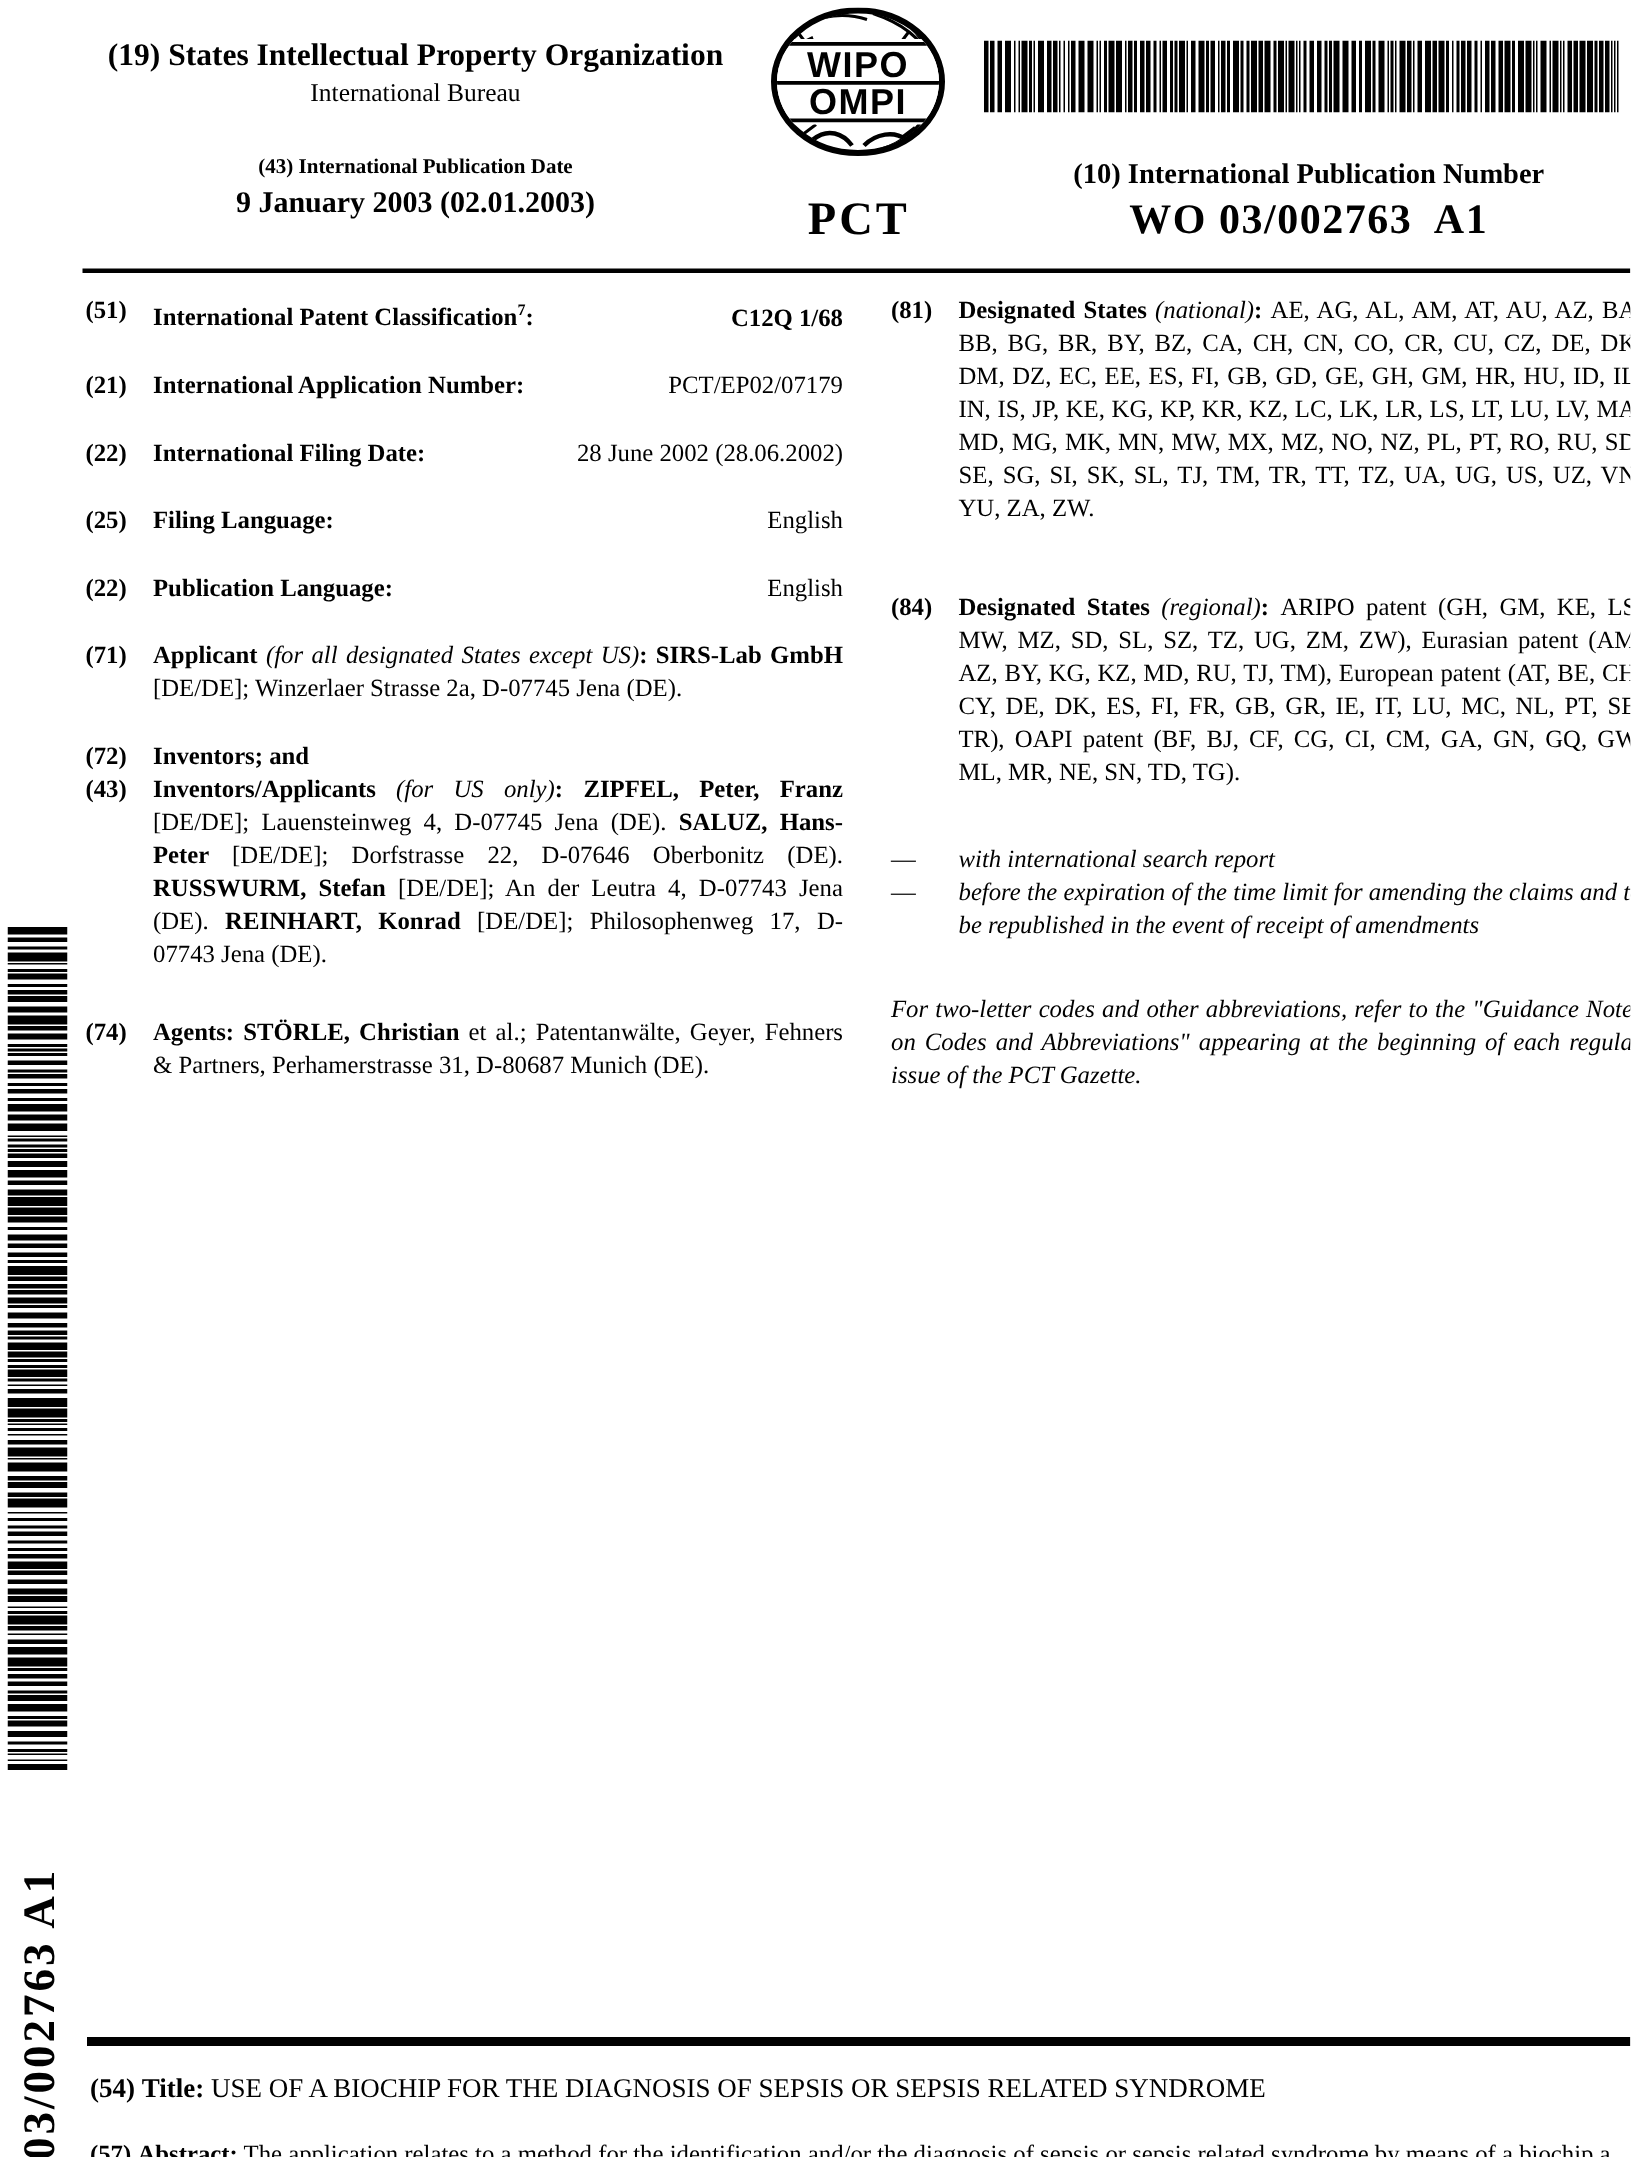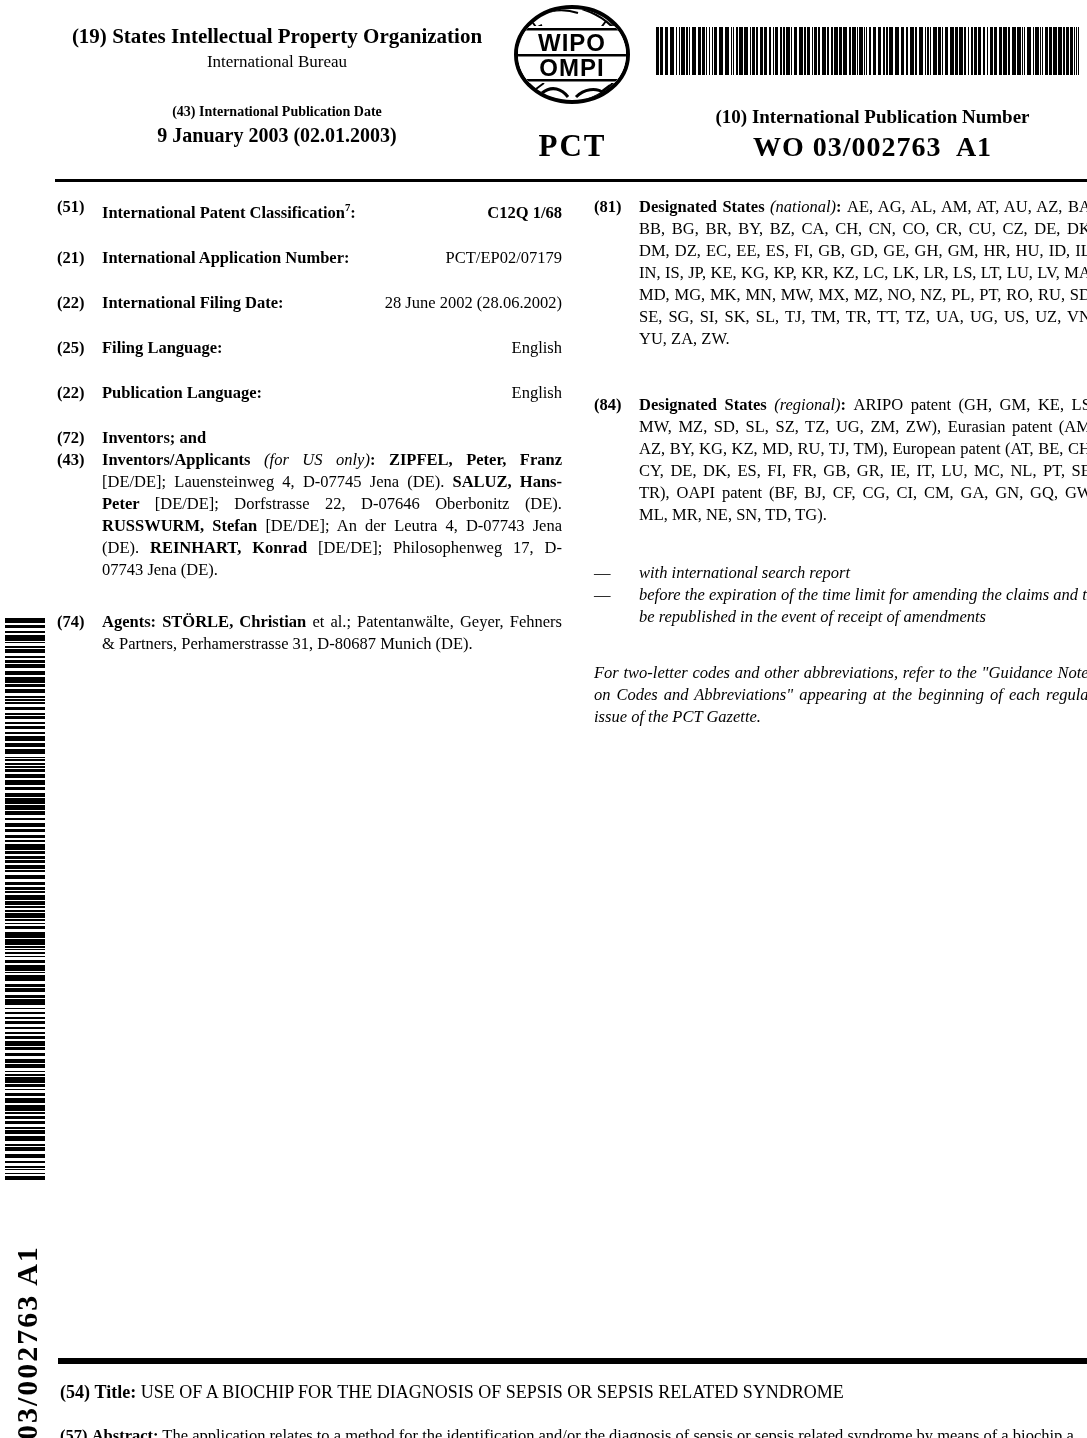--- a/index.html
+++ b/index.html
@@ -265,20 +265,24 @@
 
     <div class="bib">
       <span class="num">(22)</span>
       <div class="kv">
         <span class="lab">Publication Language:</span>
         <span>English</span>
       </div>
     </div>
 
 
+    <div class="bib">
+      <span class="num">(71)</span>
+      <span><span class="b">Applicant </span><span class="i">(for all designated States except US)</span><span class="b">: </span><span class="b">SIRS-Lab GmbH </span><span>[DE/DE]; Winzerlaer Strasse 2a, D-07745 Jena (DE).</span></span>
+    </div>
 
     <div class="bib no-gap">
       <span class="num">(72)</span>
       <span class="b">Inventors; and</span>
     </div>
 
     <div class="bib" style="margin-bottom:30px;">
       <span class="num">(43)</span>
       <span><span class="b">Inventors/Applicants </span><span class="i">(for US only)</span><span class="b">:  </span><span class="b">ZIPFEL, Peter, Franz </span><span>[DE/DE]; Lauensteinweg 4, D-07745 Jena (DE). </span><span class="b">SALUZ, Hans-Peter </span><span>[DE/DE]; Dorfstrasse 22, D-07646 Oberbonitz (DE). </span><span class="b">RUSSWURM, Stefan </span><span>[DE/DE]; An der Leutra 4, D-07743 Jena (DE). </span><span class="b">REINHART, Konrad </span><span>[DE/DE]; Philosophenweg 17, D-07743 Jena (DE).</span></span>
     </div>

